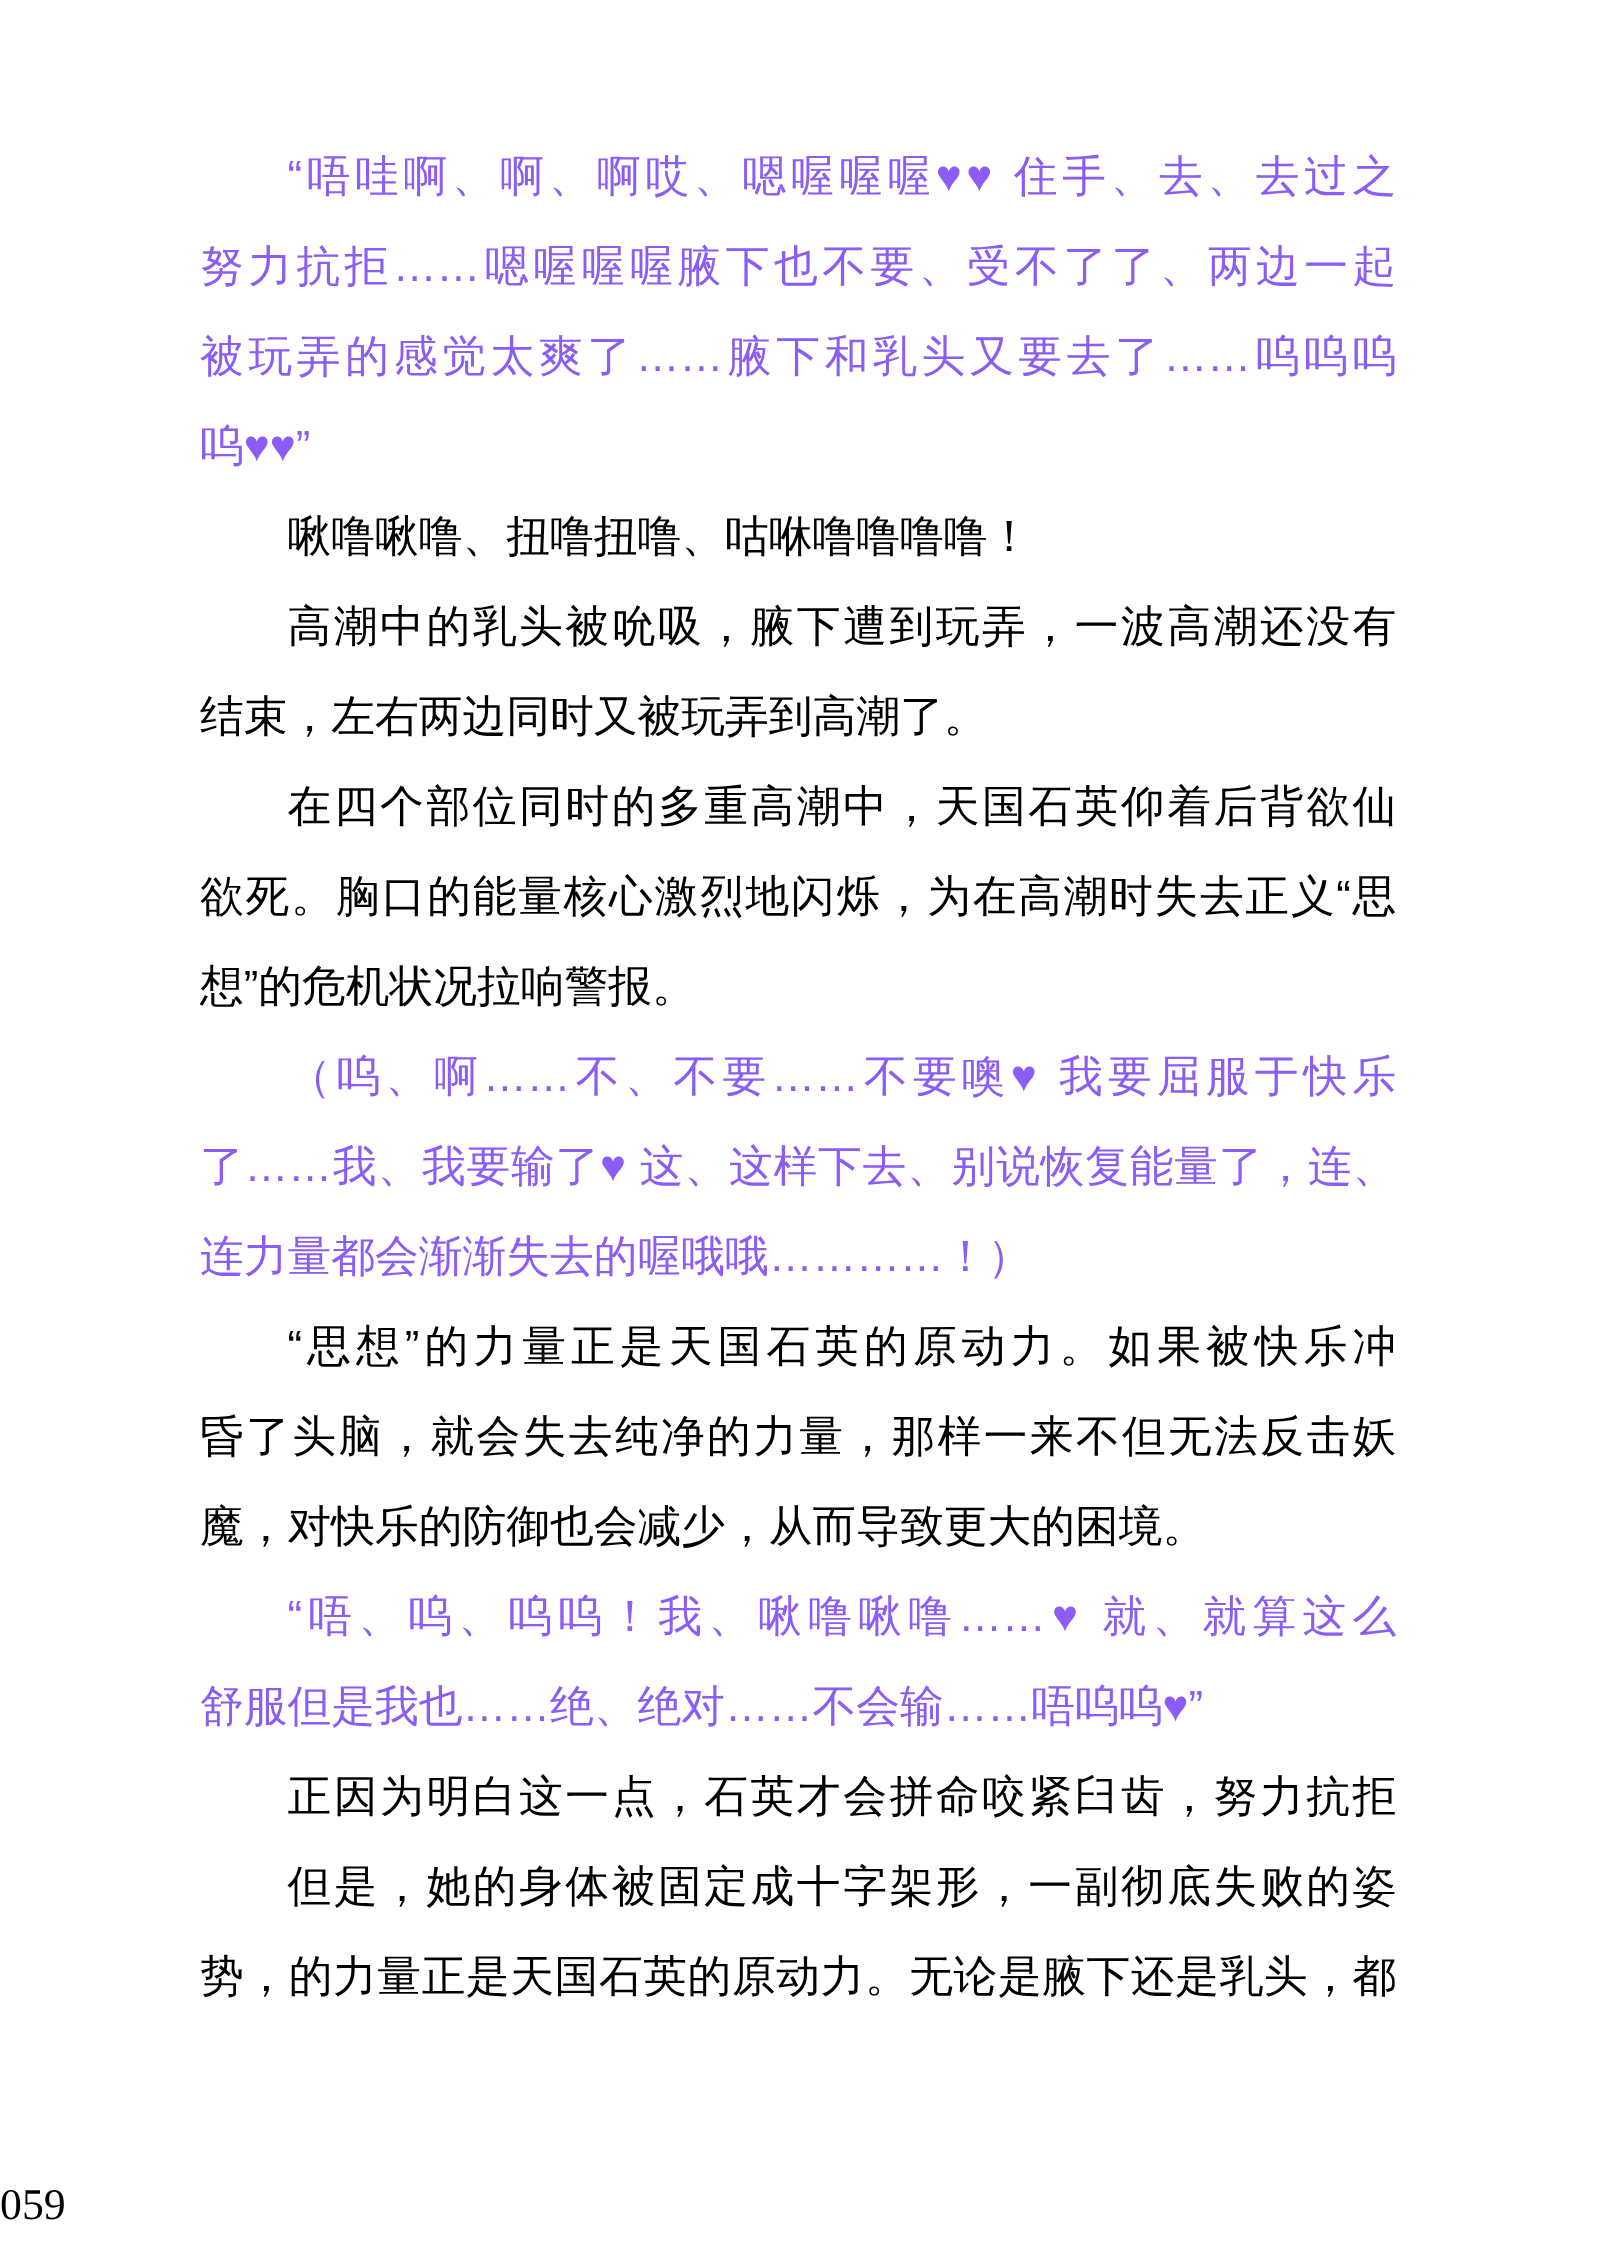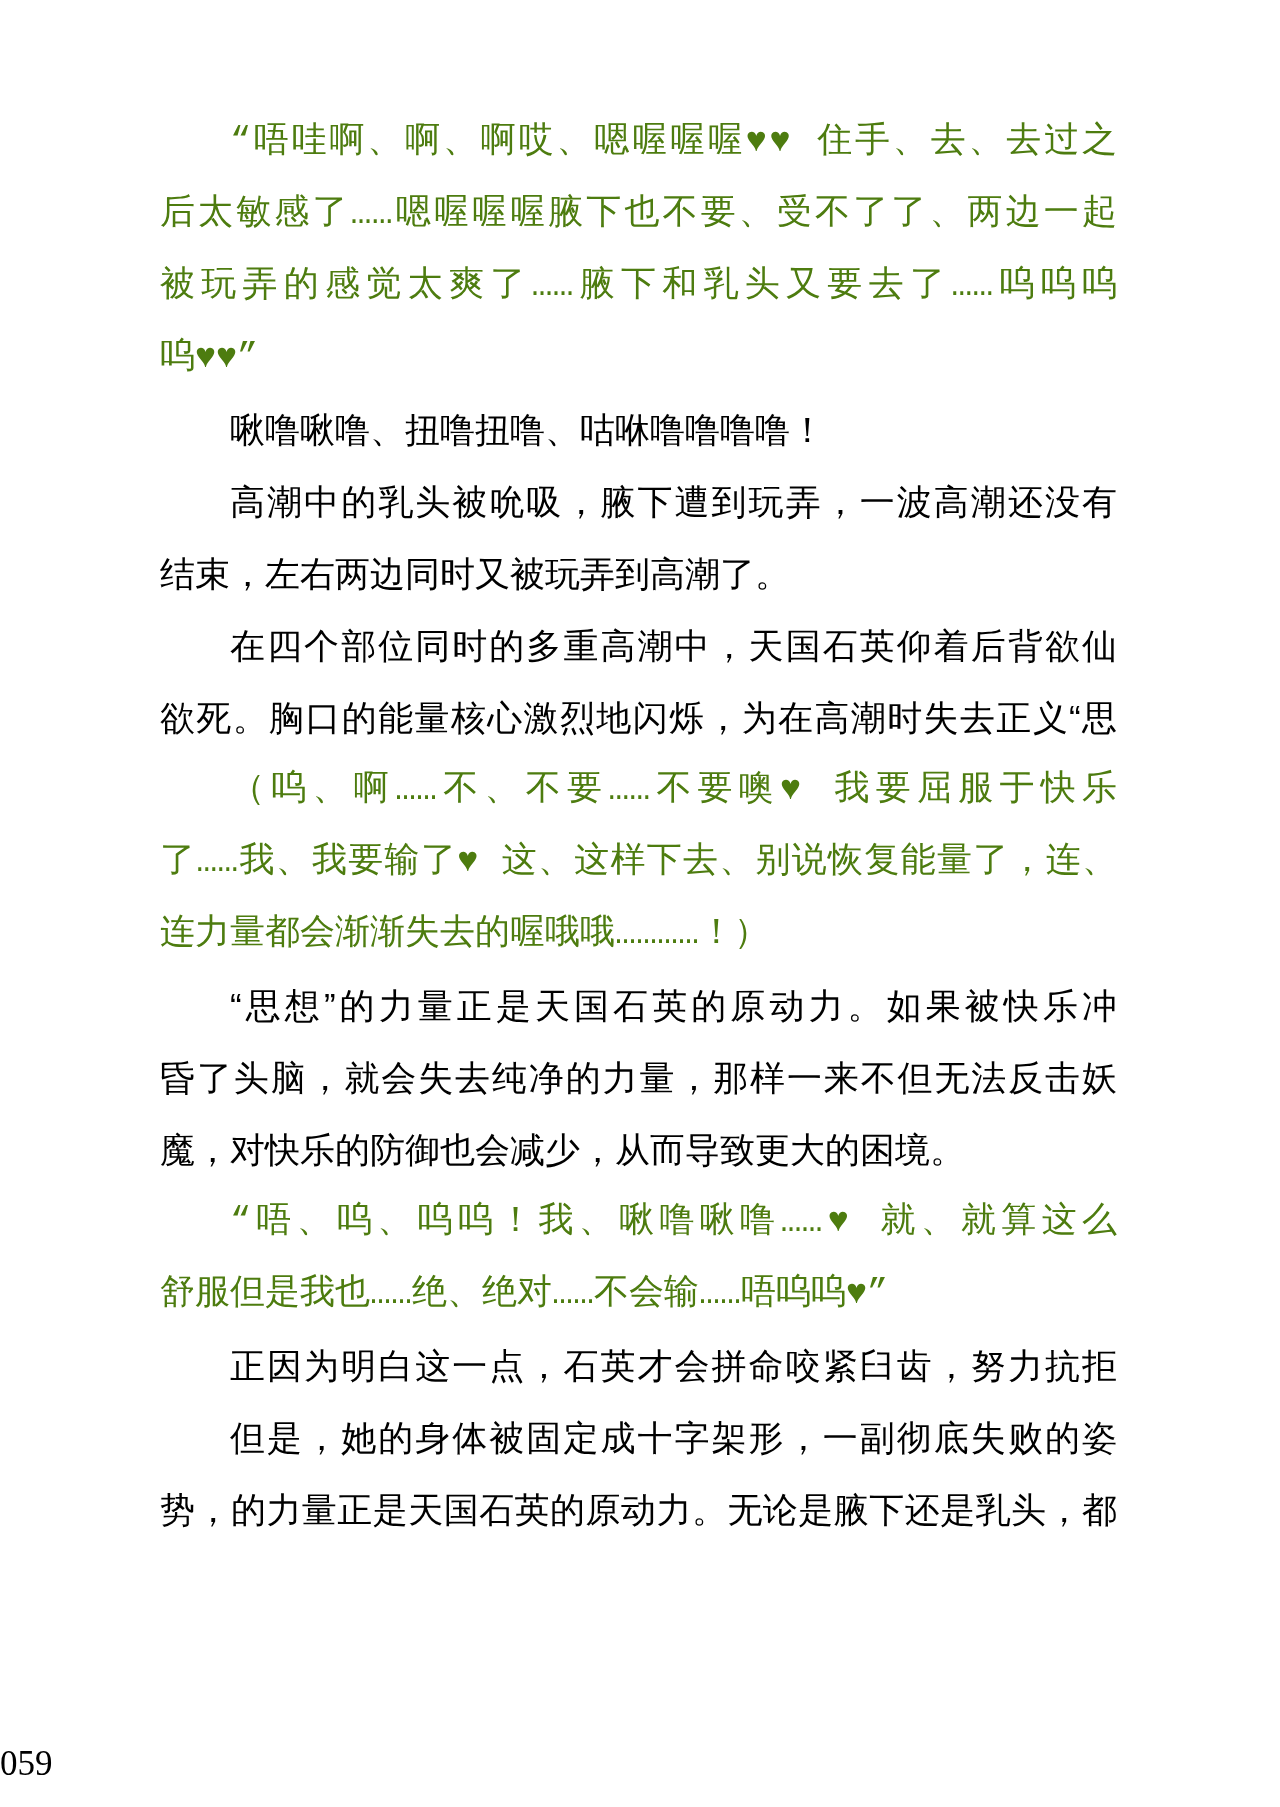--- a/index.html
+++ b/index.html
@@ -34,55 +34,55 @@
     overflow: hidden;
     text-align: justify;
   }
   .line.fill {
     text-align-last: justify;
   }
   .line.start {
     text-indent: 2em;
   }
   .dialogue {
-    color: #4d7c0f;
-    font-family: Liberation Mono, monospace;
+    color: #8b5cf6;
   }
   .page-number {
     position: absolute;
     top: 1744px;
     left: 0;
     width: 100%;
     font-family: "Liberation Serif", serif;
     font-size: 35px;
     line-height: 40px;
     color: #000000;
   }
 </style>
 </head>
 <body>
 
 <div class="page">
   <main class="text-block" id="text-block">
       <div class="para">
         <div class="line dialogue start fill">“唔哇啊、啊、啊哎、嗯喔喔喔♥♥ 住手、去、去过之</div>
-        <div class="line dialogue fill">后太敏感了……嗯喔喔喔腋下也不要、受不了了、两边一起</div>
+        <div class="line dialogue fill">努力抗拒……嗯喔喔喔腋下也不要、受不了了、两边一起</div>
         <div class="line dialogue fill">被玩弄的感觉太爽了……腋下和乳头又要去了……呜呜呜</div>
         <div class="line dialogue">呜♥♥”</div>
       </div>
       <div class="para">
         <div class="line start">啾噜啾噜、扭噜扭噜、咕咻噜噜噜噜！</div>
       </div>
       <div class="para">
         <div class="line start fill">高潮中的乳头被吮吸，腋下遭到玩弄，一波高潮还没有</div>
         <div class="line">结束，左右两边同时又被玩弄到高潮了。</div>
       </div>
       <div class="para">
         <div class="line start fill">在四个部位同时的多重高潮中，天国石英仰着后背欲仙</div>
         <div class="line fill">欲死。胸口的能量核心激烈地闪烁，为在高潮时失去正义“思</div>
+        <div class="line">想”的危机状况拉响警报。</div>
       </div>
       <div class="para">
         <div class="line dialogue start fill">（呜、啊……不、不要……不要噢♥ 我要屈服于快乐</div>
         <div class="line dialogue fill">了……我、我要输了♥ 这、这样下去、别说恢复能量了，连、</div>
         <div class="line dialogue">连力量都会渐渐失去的喔哦哦…………！）</div>
       </div>
       <div class="para">
         <div class="line start fill">“思想”的力量正是天国石英的原动力。如果被快乐冲</div>
         <div class="line fill">昏了头脑，就会失去纯净的力量，那样一来不但无法反击妖</div>
         <div class="line">魔，对快乐的防御也会减少，从而导致更大的困境。</div>

